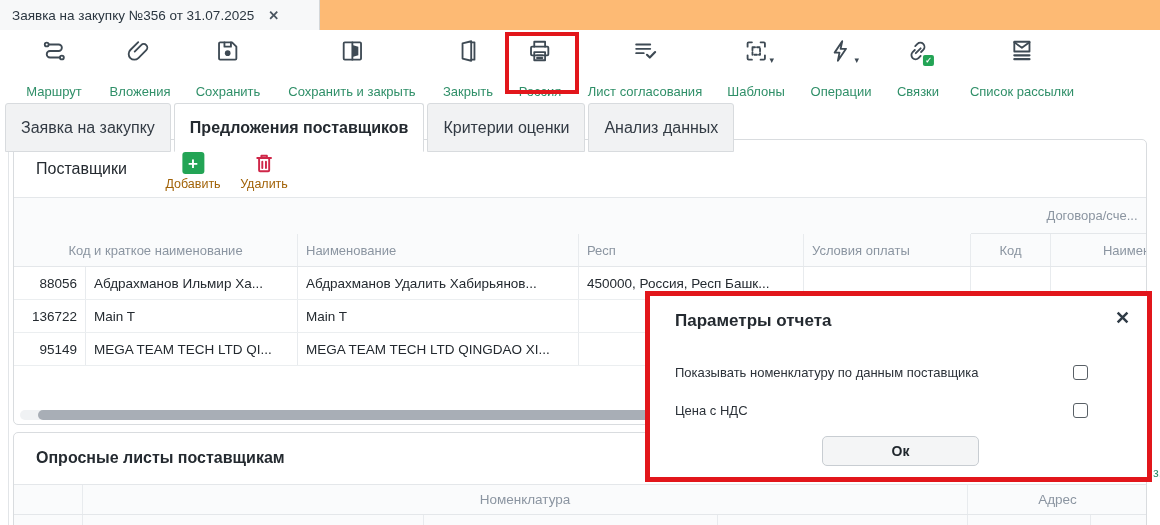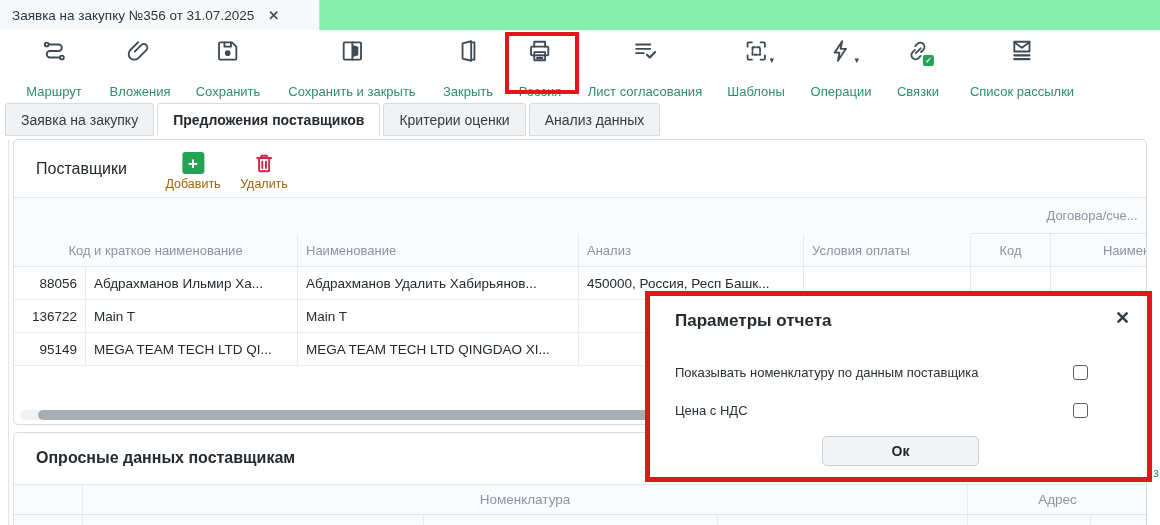--- a/index.html
+++ b/index.html
@@ -1,41 +1,41 @@
 <!DOCTYPE html>
 <html><head>
 <meta charset="utf-8">
 <style>
   html,body{margin:0;padding:0;background:#fff;}
   .stage{position:relative;width:1160px;height:525px;overflow:hidden;background:#fff;
          font-family:"Liberation Sans",sans-serif;color:#242a30;}
 
   
-  .tabbar{position:absolute;left:0;top:0;width:1160px;height:30px;background:#86efac;}
+  .tabbar{position:absolute;left:0;top:0;width:1160px;height:30px;background:#fdba74;}
   .doc-tab{position:absolute;left:0;top:0;height:30px;width:320px;background:#f7f8f9;
            border-right:1px solid #d3d7da;display:flex;align-items:center;padding:0 12px;box-sizing:border-box;}
   .doc-tab .t{font-size:13.5px;color:#2b3640;white-space:nowrap;}
   .doc-tab .x{margin-left:14px;font-size:13px;color:#4a5560;font-weight:700;cursor:default;}
 
   
   .toolbar{position:absolute;left:0;top:30px;width:1160px;height:73px;background:#fff;}
   .tb-item{position:absolute;top:8px;transform:translateX(-50%);display:flex;flex-direction:column;
            align-items:center;gap:3px;white-space:nowrap;}
   .tb-item .ic{position:relative;width:26px;height:26px;display:flex;align-items:center;justify-content:center;}
   .tb-item .lb{font-size:13px;color:#2f8f68;margin-top:17px;}
   svg.ico{stroke:#3e4a54;fill:none;stroke-width:1.7;stroke-linecap:round;stroke-linejoin:round;}
   .caret{position:absolute;right:-5px;bottom:-1px;font-size:9px;color:#3e4a54;line-height:1;}
   .badge{position:absolute;right:-3px;bottom:-2px;width:11px;height:11px;background:#23a455;border-radius:2px;
          color:#fff;font-size:8px;font-weight:700;display:flex;align-items:center;justify-content:center;line-height:1;}
   .hl-print{position:absolute;left:505px;top:32px;width:74px;height:62px;border:4px solid #e2161b;
             box-sizing:border-box;z-index:12;pointer-events:none;}
 
   
   .page-tabs{position:absolute;left:5px;top:103px;display:flex;gap:3px;z-index:2;}
-  .ptab{height:33px;box-sizing:border-box;padding:0 15px;display:flex;align-items:center;font-size:14px;
+  .ptab{height:49px;box-sizing:border-box;padding:0 15px;display:flex;align-items:center;font-size:16px;
         background:#f1f2f3;border:1px solid #d8dbde;border-radius:3px 3px 0 0;color:#333b44;}
   .ptab.active{background:#fff;border-bottom-color:#fff;font-weight:700;color:#242a30;}
 
   
   .card{position:absolute;background:#fff;border:1px solid #d9dcdf;border-radius:5px;box-sizing:border-box;overflow:hidden;}
   .card1{left:13px;top:139px;width:1134px;height:286px;}
   .card2{left:13px;top:432px;width:1134px;height:110px;}
   .left-rail{position:absolute;left:8px;top:140px;width:1px;height:385px;background:#e2e5e8;}
 
   .sec-title{position:absolute;left:22px;font-size:16px;color:#242a30;}
@@ -242,21 +242,21 @@
     </div>
 
     <div class="sup-table">
       <div class="srow hgrp">
         <div style="grid-column:1 / span 5;border-right:none;"></div>
         <div style="grid-column:6 / span 2;border-bottom:1px solid #e4e7ea;">Договора/сче...</div>
       </div>
       <div class="srow hrow">
         <div class="merged">Код и краткое наименование</div>
         <div>Наименование</div>
-        <div>Анализ</div>
+        <div>Респ</div>
         <div>Условия оплаты</div>
         <div class="c-code">Код</div>
         <div class="c-cname">Наимен...</div>
       </div>
 
       <div class="srow drow">
         <div class="num">88056</div>
         <div>Абдрахманов Ильмир Ха...</div>
         <div>Абдрахманов Удалить Хабирьянов...</div>
         <div>450000, Россия, Респ Башк...</div>
@@ -285,21 +285,21 @@
     </div>
 
     <div class="hscroll">
       <div class="hthumb"></div>
     </div>
   </div>
 
   <div class="frag">з.</div>
 
   <div class="card card2">
-    <div class="sec-title" style="top:16px;font-weight:600;">Опросные данных поставщикам</div>
+    <div class="sec-title" style="top:16px;font-weight:600;">Опросные листы поставщикам</div>
     <div class="bt-table">
       <div class="bt-grp">
         <div></div>
         <div>Номенклатура</div>
         <div>Адрес</div>
       </div>
       <div class="bt-sub">
         <div></div>
           <div></div>
           <div></div>

